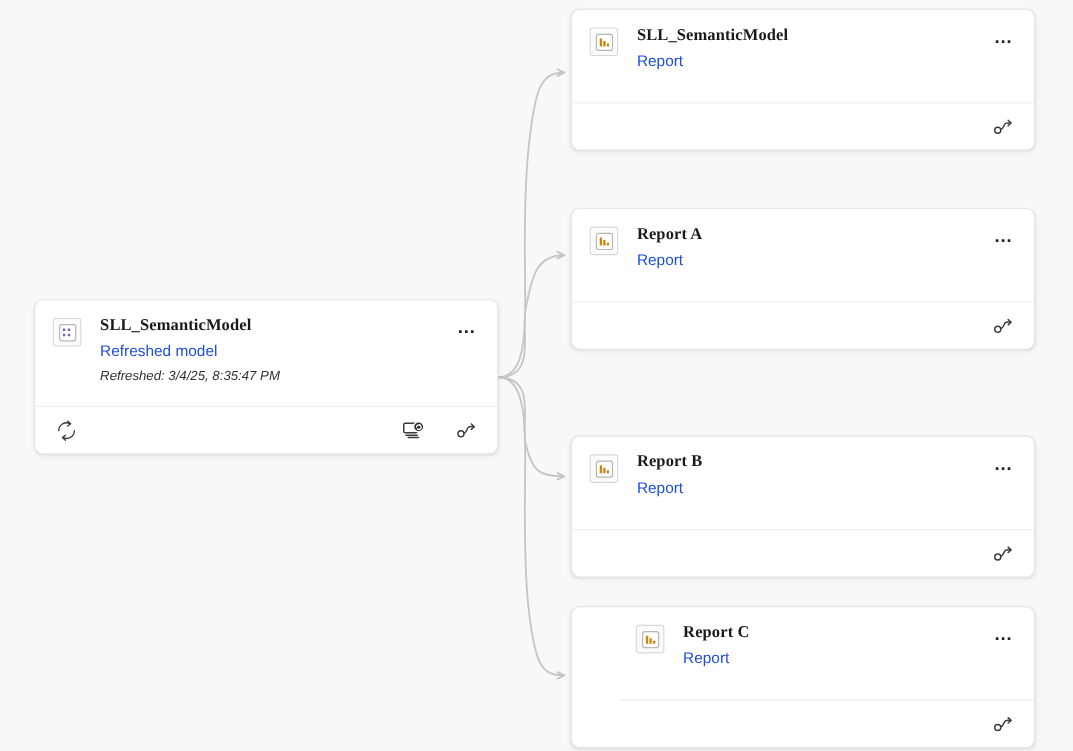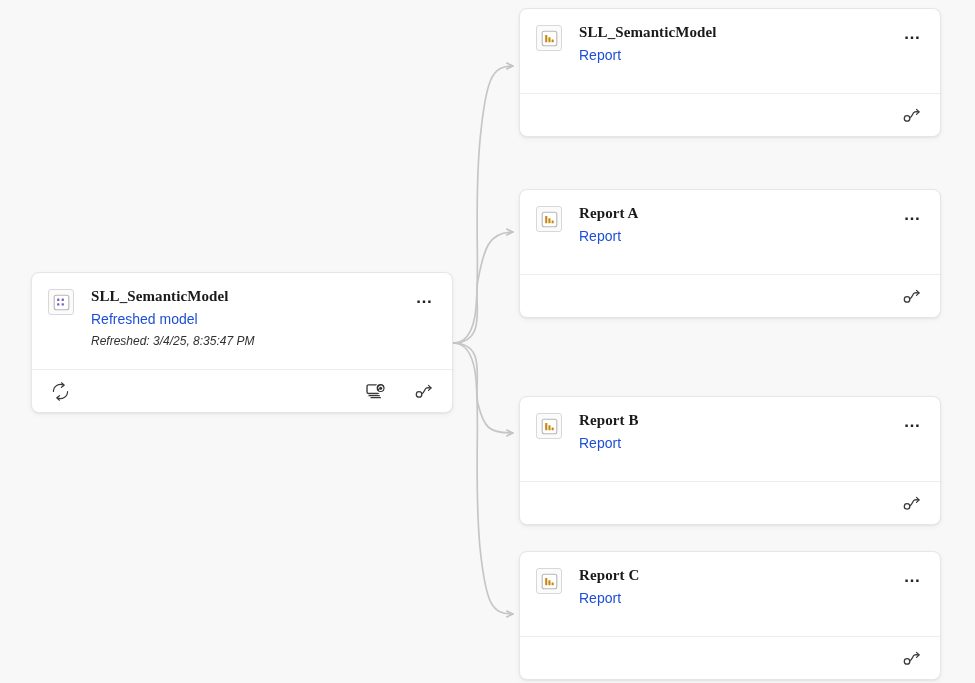--- a/index.html
+++ b/index.html
@@ -149,21 +149,21 @@
     left: 31px;
     top: 272px;
     width: 422px;
     height: 141px;
   }
 
   .report-card { width: 422px; height: 129px; left: 519px; }
   #node-r0 { top: 8px; }
   #node-r1 { top: 189px; }
   #node-r2 { top: 370px; margin-top: 26px; }
-  #node-r3 { top: 551px; }
+  #node-r3 { top: 551px; padding-left: 42px; }
 
   .report-card .card-body { height: 84px; }
   .report-card .card-footer { height: 44px; }
 
   #node-source .card-body { height: 96px; }
   #node-source .card-footer { height: 44px; }
 </style>
 </head>
 <body>
 

